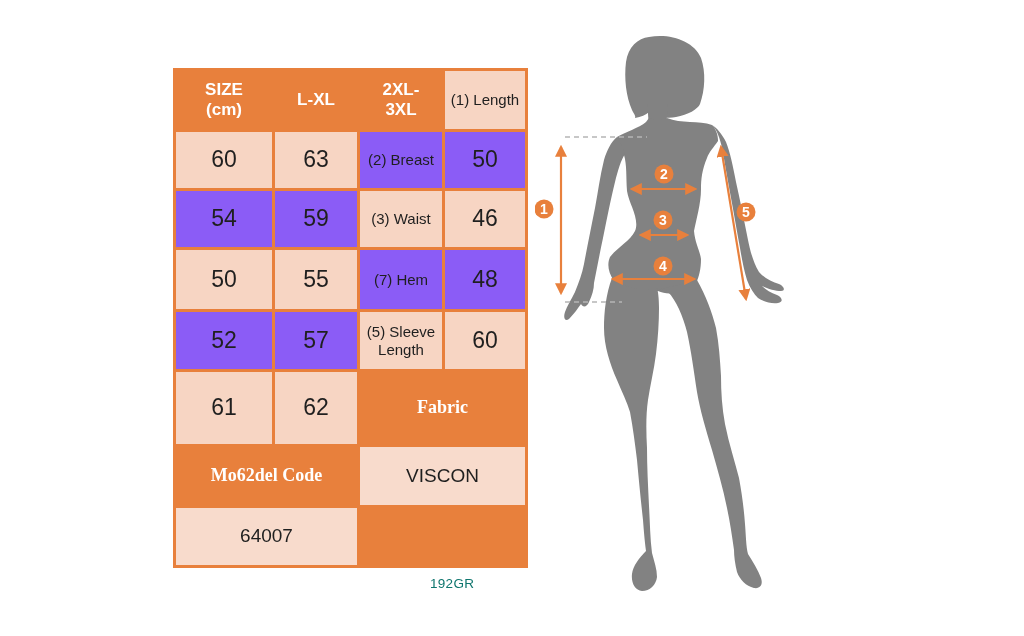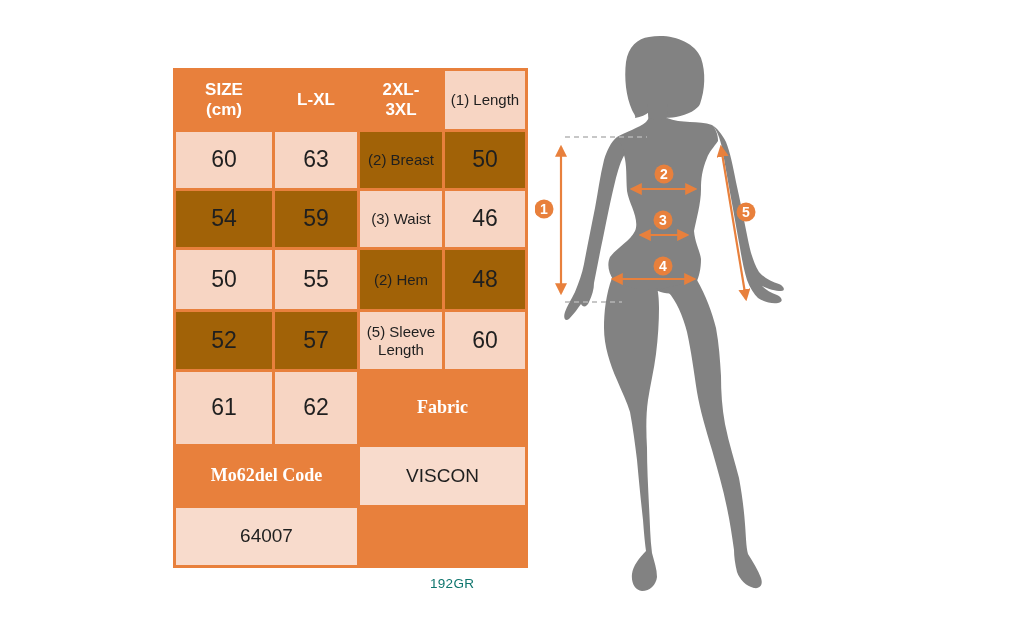--- a/index.html
+++ b/index.html
@@ -16,21 +16,21 @@
     grid-template-rows:58px 56px 56px 59px 57px 72px 58px 57px;
   }
   .cell{
     display:flex;align-items:center;justify-content:center;text-align:center;
     white-space:pre-line;line-height:1.18;color:#1f1f1f;
   }
   .th{background:#E8803C;color:#ffffff;font-weight:bold;font-size:17px;}
   .rowlabel{font-size:15px;}
   .num{font-size:23px;}
   .band-a{background:#F7D5C3;}
-  .band-b{background:#a16207;}
+  .band-b{background:#8b5cf6;}
   .fth{background:#E8803C;color:#ffffff;font-weight:bold;font-size:18px;grid-column:span 2;font-family:Liberation Serif, serif;}
   .fval{background:#F8DBCC;font-size:19px;grid-column:span 2;}
   
   #weight-note{
     position:absolute;left:430px;top:576px;width:90px;
     font-size:13.5px;color:#0f766e;letter-spacing:.3px;
   }
   
   #figure-svg{position:absolute;left:535px;top:30px;}
   .sil{fill:#828282;stroke:none;}
@@ -59,21 +59,21 @@
     <div class="cell rowlabel band-b">(2) Breast</div>
     <div class="cell num band-b">50</div>
     <div class="cell num band-b">54</div>
     <div class="cell num band-b">59</div>
 
     <div class="cell rowlabel band-a">(3) Waist</div>
     <div class="cell num band-a">46</div>
     <div class="cell num band-a">50</div>
     <div class="cell num band-a">55</div>
 
-    <div class="cell rowlabel band-b">(2) Hem</div>
+    <div class="cell rowlabel band-b">(7) Hem</div>
     <div class="cell num band-b">48</div>
     <div class="cell num band-b">52</div>
     <div class="cell num band-b">57</div>
 
     <div class="cell rowlabel band-a">(5) Sleeve
 Length</div>
     <div class="cell num band-a">60</div>
     <div class="cell num band-a">61</div>
     <div class="cell num band-a">62</div>
 

